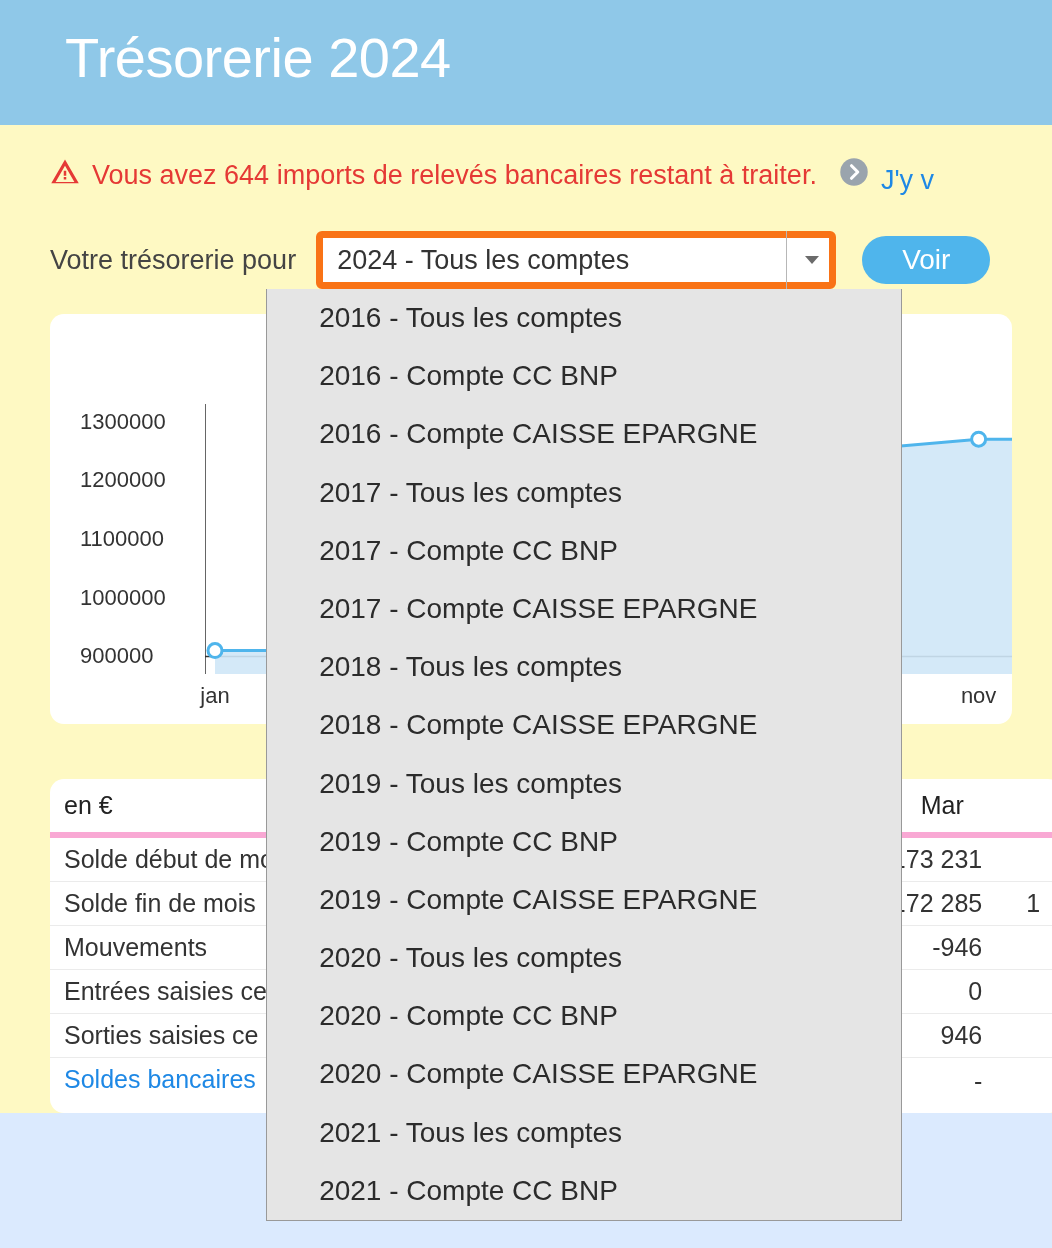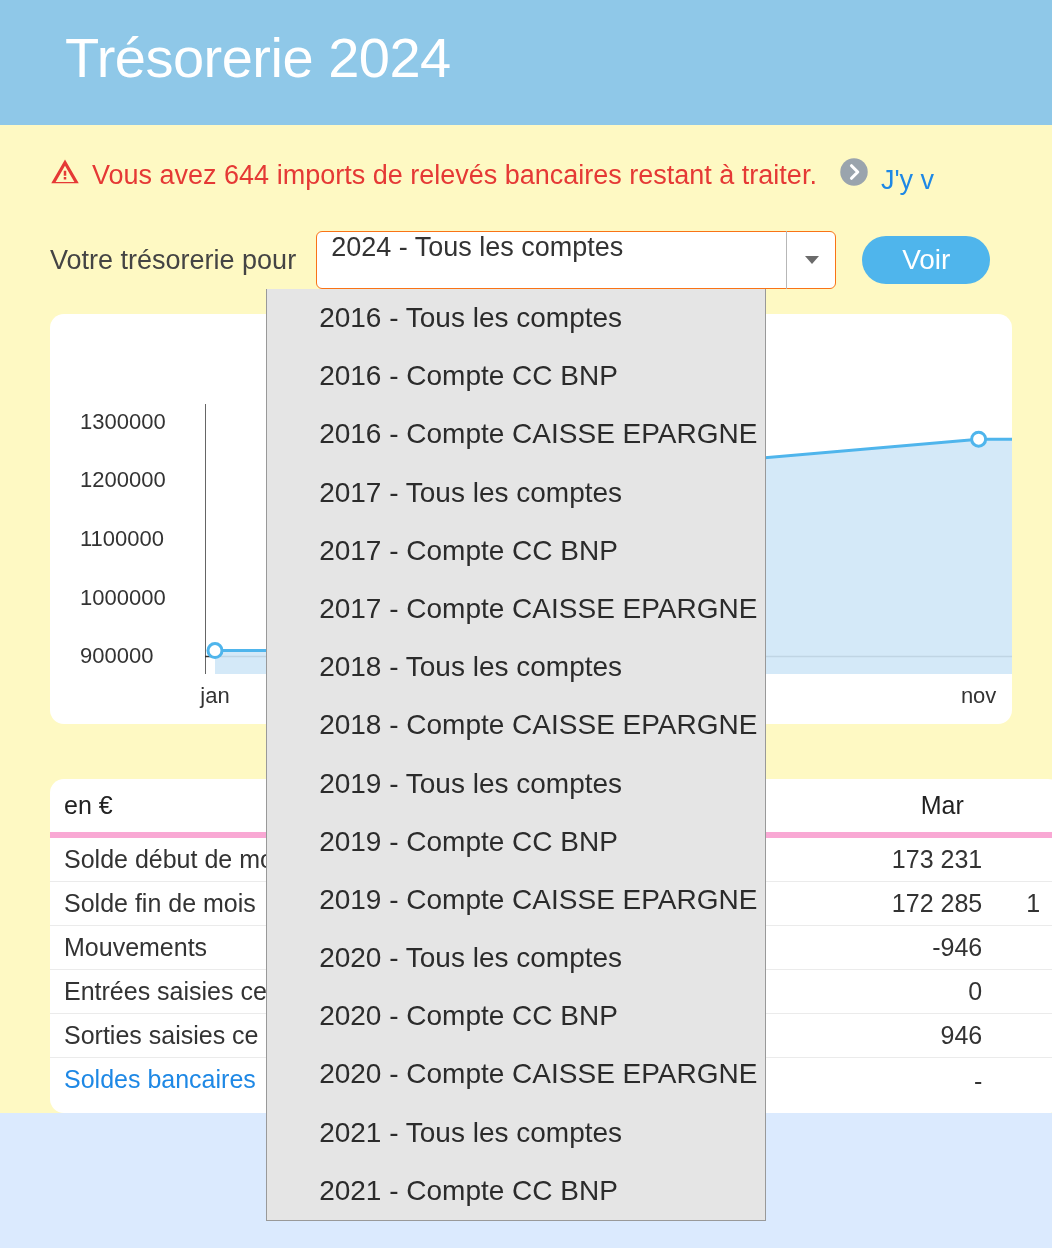--- a/index.html
+++ b/index.html
@@ -50,26 +50,26 @@
     margin-bottom: 25px;
     position: relative;
   }
   .filter-label { color: #444; }
   .select-wrap {
     position: relative;
     display: inline-block;
   }
   .select-box {
     background: #fff;
-    border: 1px solid #f97316;
+    border: 7px solid #f97316;
     border-radius: 6px;
     height: 58px;
     width: 520px;
     display: flex;
-    align-items: flex-start;
+    align-items: center;
     padding: 0 14px;
     font-size: 27px;
     color: #333;
     cursor: pointer;
   }
   .select-caret {
     position: absolute;
     right: 0;
     top: 0;
     width: 50px;
@@ -93,21 +93,21 @@
     height: 48px;
     padding: 0 40px;
     font-size: 28px;
     cursor: pointer;
     margin-left: 6px;
   }
   .dropdown-list {
     position: absolute;
     top: 58px;
     left: -50px;
-    width: 500px;
+    width: 636px;
     background: #e5e5e5;
     border: 1px solid #999;
     border-top: none;
     z-index: 100;
     max-height: 960px;
     overflow: hidden;
   }
   .dropdown-item {
     padding: 6px 0 6px 52px;
     font-size: 28px;

